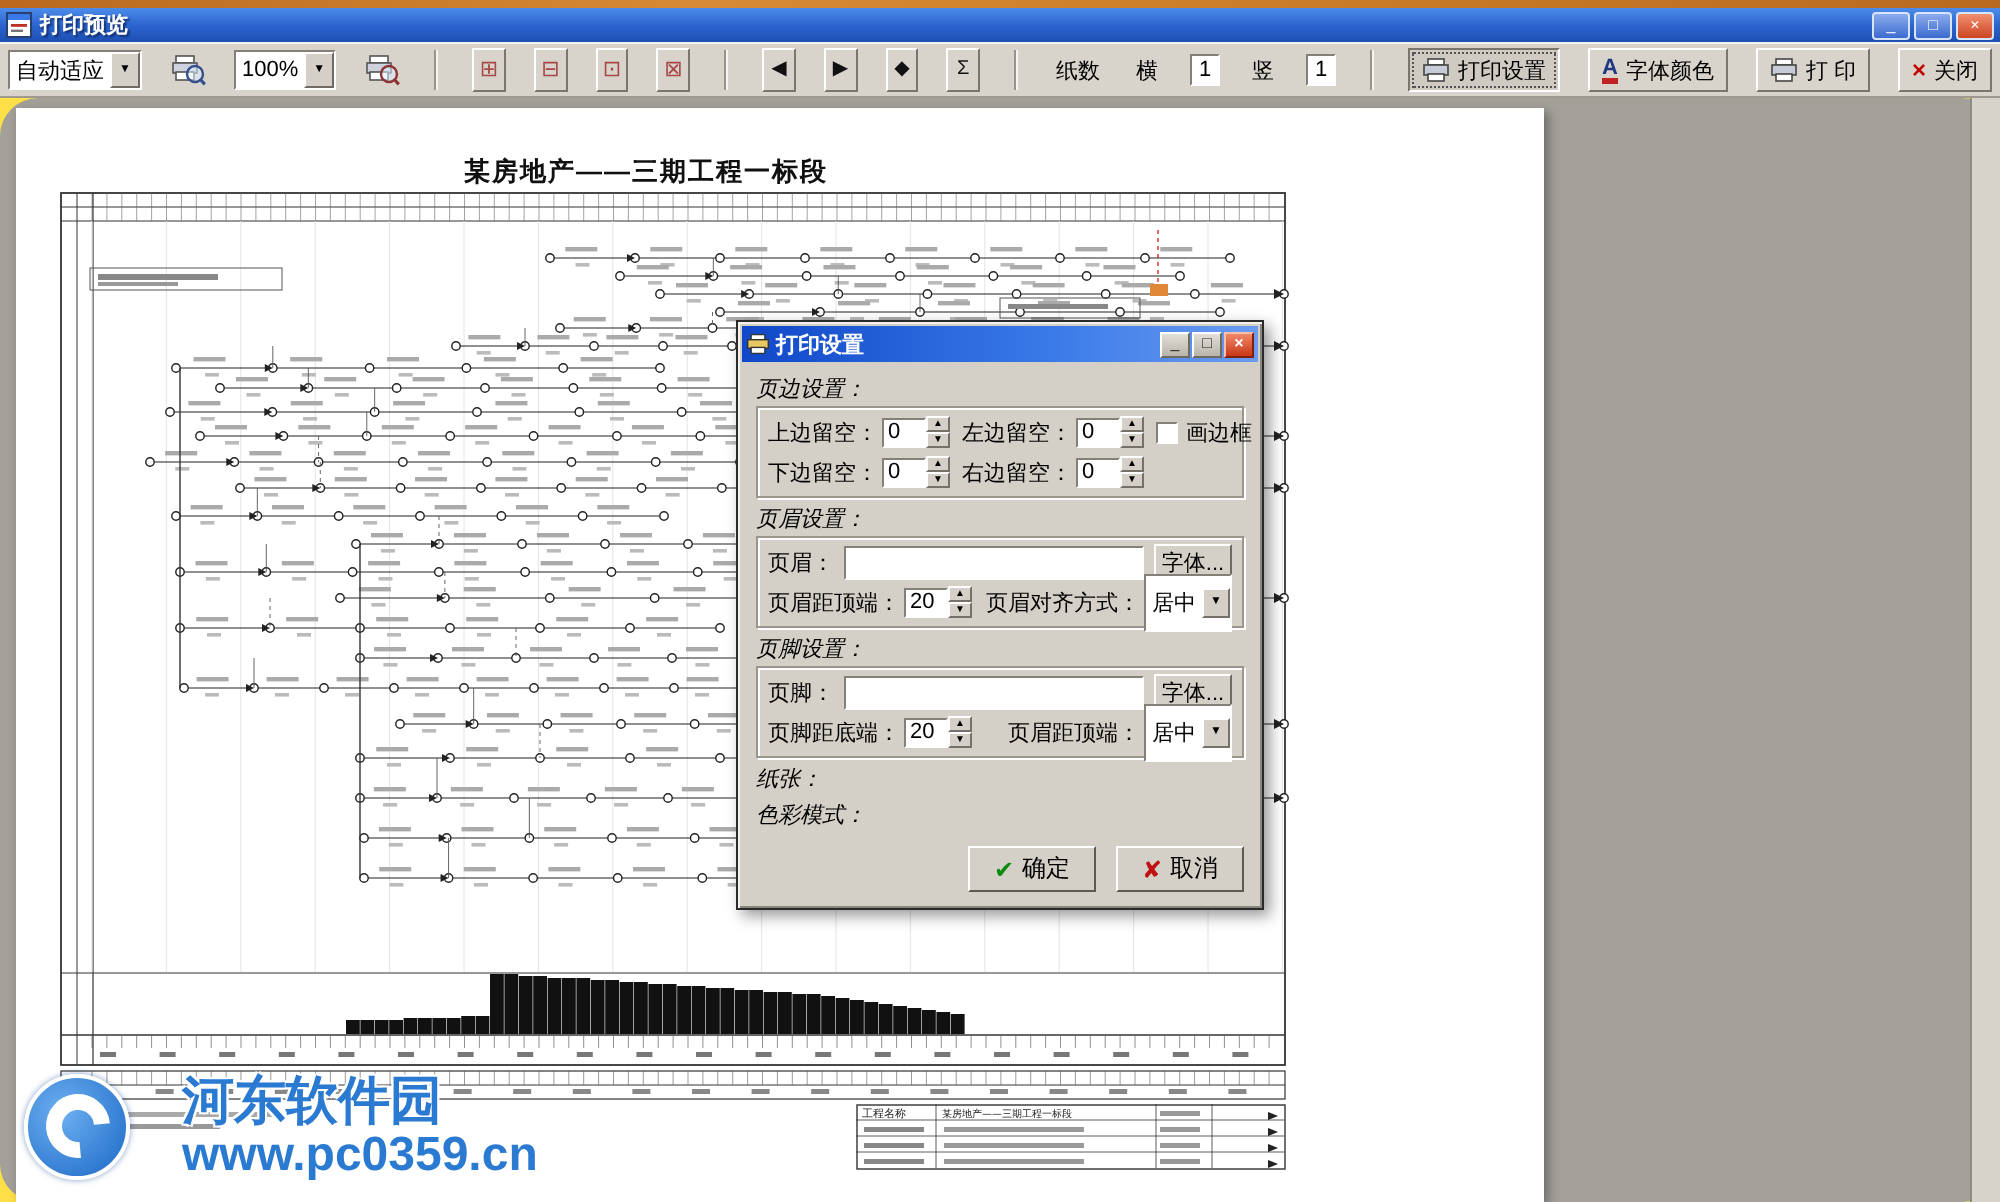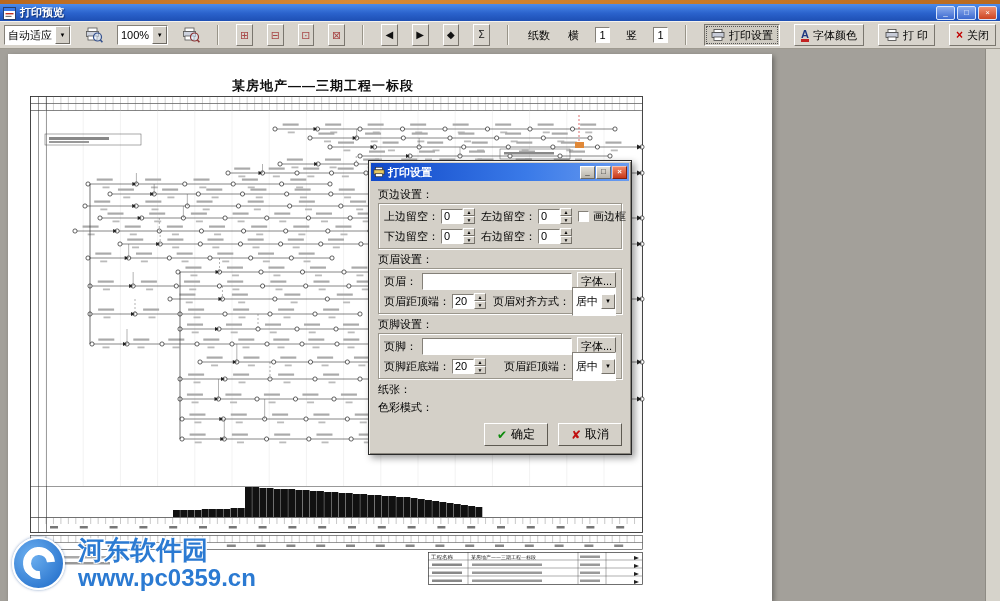--- a/index.html
+++ b/index.html
@@ -42,31 +42,31 @@
   .tb-label { font-size:11px; margin:0 2px; white-space:nowrap; }
   .tb-num { width:15px; height:16px; font-size:11px; text-align:center; padding:0;
     border:1px solid; border-color:#848078 #fff #fff #848078; background:#fff; }
   .cmd { height:22px; background:#d8d4cc; border:1px solid; border-color:#fff #7a766e #7a766e #fff;
     display:flex; align-items:center; gap:4px; padding:0 6px; font-size:11px; white-space:nowrap; }
   .cmd.pressed { border-color:#7a766e #fff #fff #7a766e; background:#cfcbc2; outline:1px dotted #555; outline-offset:-3px; }
   .fonticon { color:#203880; border-bottom:3px solid #c22222; font-weight:bold; font-size:11px; line-height:10px; }
   .xicon { color:#c00000; font-weight:bold; font-size:12px; line-height:1; }
 
   
-  .workspace { position:absolute; left:0; top:49px; width:100%; height:552px; background:#a3a09a; }
+  .workspace { position:absolute; left:0; top:49px; width:100%; height:552px; background:#a3a09a;border-radius:19px; }
   .scrollstrip { position:absolute; right:0; top:0; width:15px; height:100%;
     background:#d6d3cb; border-left:1px solid #8e8b84; }
   .page { position:absolute; left:8px; top:5px; width:764px; height:547px; background:#fff;
     box-shadow:2px 2px 5px rgba(0,0,0,.35); }
   .doc-title { position:absolute; left:150px; top:23px; width:330px; text-align:center;
     font-size:13px; font-weight:bold; color:#101010; letter-spacing:1px; }
   .net-svg { position:absolute; left:22px; top:40px; }
 
   
-  .watermark { position:absolute; left:4px; top:482px; display:flex; align-items:center; gap:13px; z-index:5; }
+  .watermark { position:absolute; left:4px; top:482px; display:flex; align-items:center; gap:26px; z-index:5; }
   .wm-logo { width:53px; height:53px; border-radius:50%;
     background:radial-gradient(circle at 35% 35%,#6db0f0,#1a67c6);
     display:flex; align-items:center; justify-content:center;
     border:2px solid #fff; box-shadow:0 0 3px rgba(0,60,140,.5); }
   .wm-swirl { width:32px; height:32px; border-radius:50%; border:8px solid #fff;
     border-right-color:transparent; transform:rotate(40deg); }
   .wm-text { display:flex; flex-direction:column; line-height:1.1; }
   .wm-name { font-size:26px; font-weight:bold; color:#2b7ad2;
     text-shadow:1px 1px 0 #fff,-1px -1px 0 #fff,1px -1px 0 #fff,-1px 1px 0 #fff; }
   .wm-url { font-size:24px; font-weight:bold; color:#2b7ad2; text-shadow:1px 1px 0 #fff; }
@@ -77,21 +77,21 @@
     box-shadow:inset 1px 1px 0 #f4f2ee, inset -1px -1px 0 #8a867e, 3px 3px 7px rgba(0,0,0,.4); }
   .dlg-title { height:18px; background:linear-gradient(90deg,#1048c8,#3a7ae8 60%,#6a9cf0);
     display:flex; align-items:center; padding:0 2px; color:#fff; }
   .dlg-icon { width:12px; height:12px; }
   .dlg-title-text { font-size:11px; font-weight:bold; margin-left:3px; flex:1; }
   .dlg-tbtn { width:15px; height:13px; font-size:8px; line-height:10px; text-align:center; padding:0; margin-left:1px;
     background:linear-gradient(180deg,#e2dfd8,#b8b4aa); border:1px solid; border-color:#fff #6e6a62 #6e6a62 #fff; color:#222; }
   .dlg-tbtn.close { background:linear-gradient(180deg,#f08868,#c83818); color:#fff;
     border-color:#f8c0a8 #802010 #802010 #f8c0a8; font-weight:bold; }
   .dlg-body { padding:3px 7px 6px; }
-  .grp-label { font-size:11px; margin:3px 0 1px; }
+  .grp-label { font-size:11px; margin:3px 0 1px;font-style:italic; }
   .grp-box { border:1px solid #9a968c; box-shadow:inset 1px 1px 0 #fff,1px 1px 0 #fff; padding:2px 5px; }
   .drow { display:flex; align-items:center; height:20px; font-size:11px; white-space:nowrap; }
   .dlbl { margin-right:2px; }
   .ml-auto { margin-left:auto; }
   .spin { display:inline-flex; align-items:center; margin-right:6px; }
   .spin input { width:22px; height:15px; font-size:11px; padding:0 2px;
     border:1px solid; border-color:#848078 #fff #fff #848078; }
   .spin-ud { display:inline-flex; flex-direction:column; }
   .spin-ud button { width:12px; height:8px; font-size:5px; line-height:5px; padding:0;
     background:#d4d0c8; border:1px solid; border-color:#fff #76726a #76726a #fff; }

